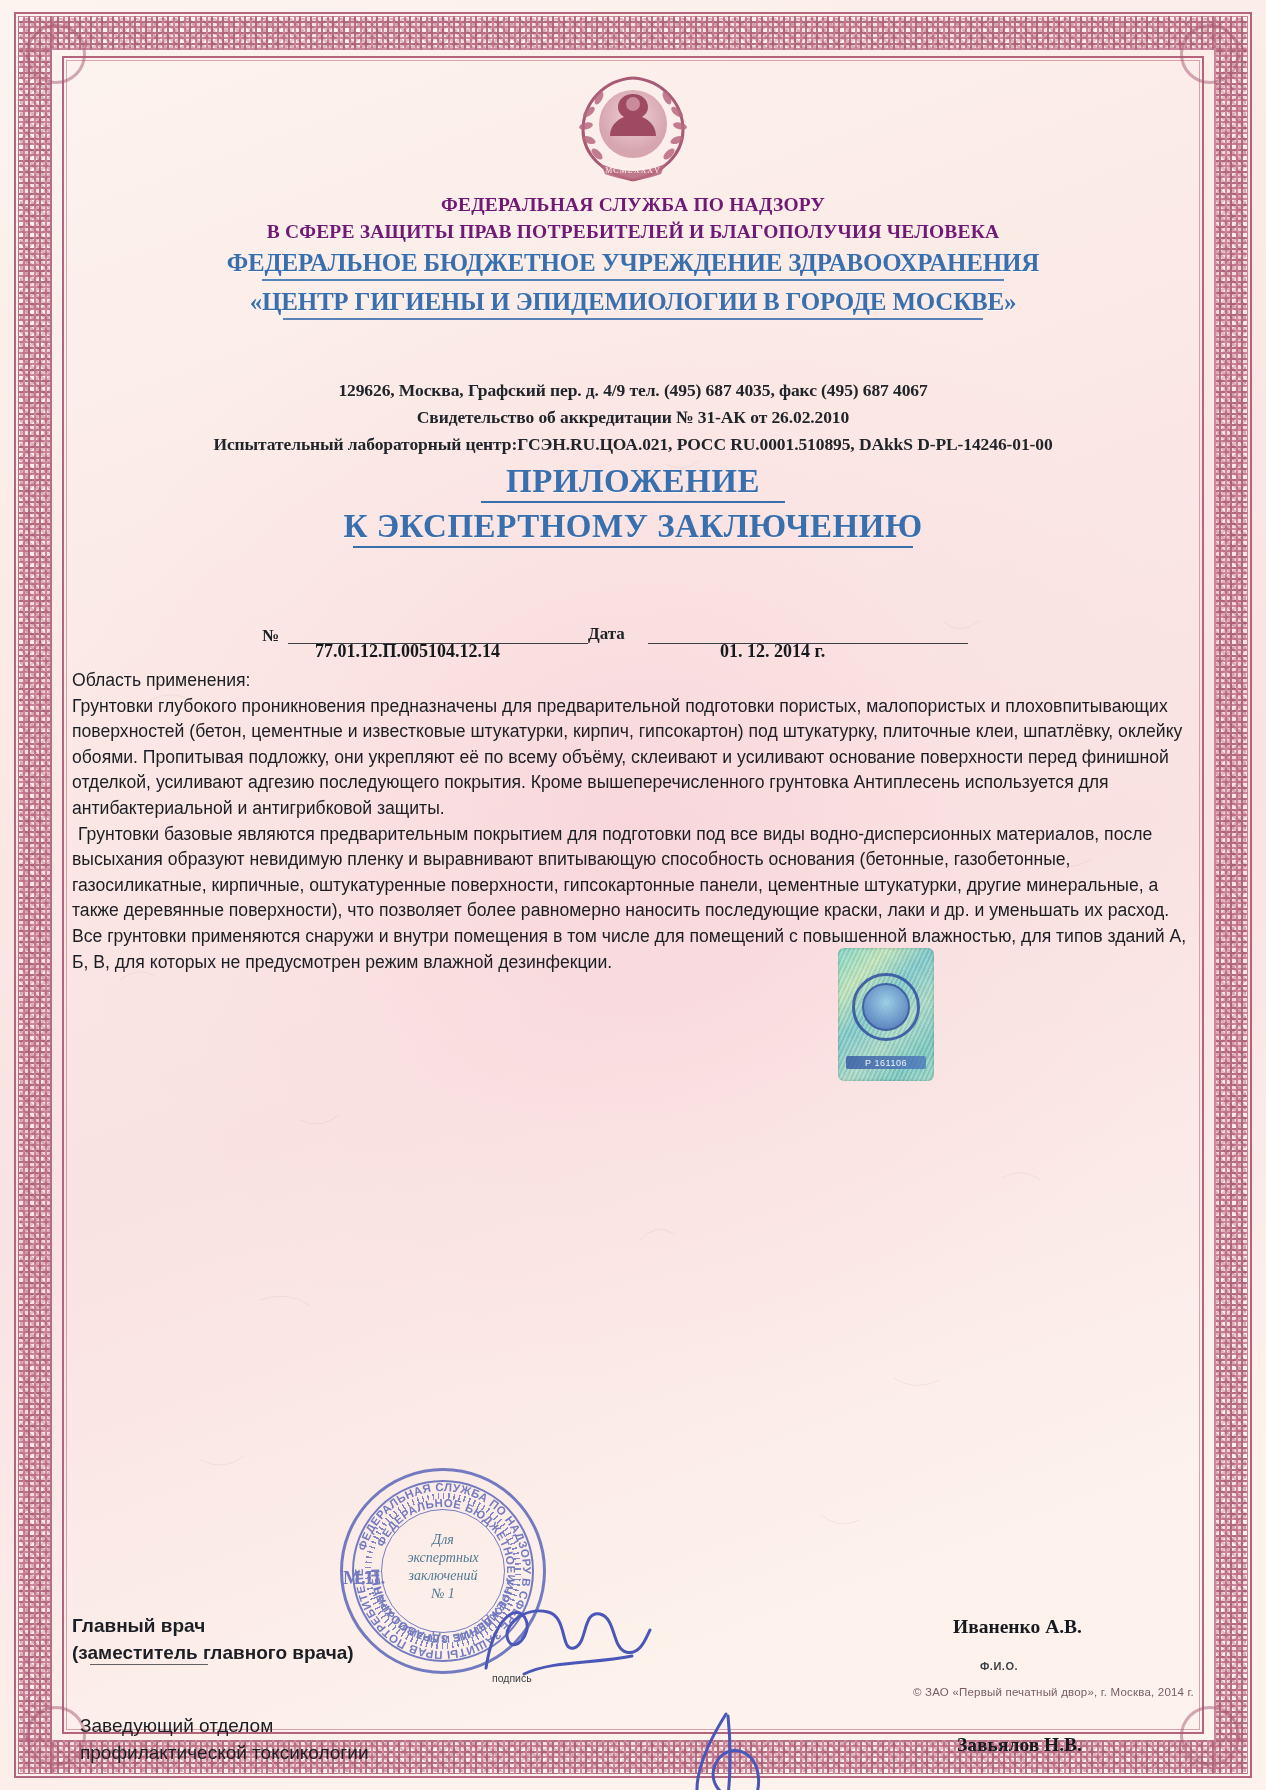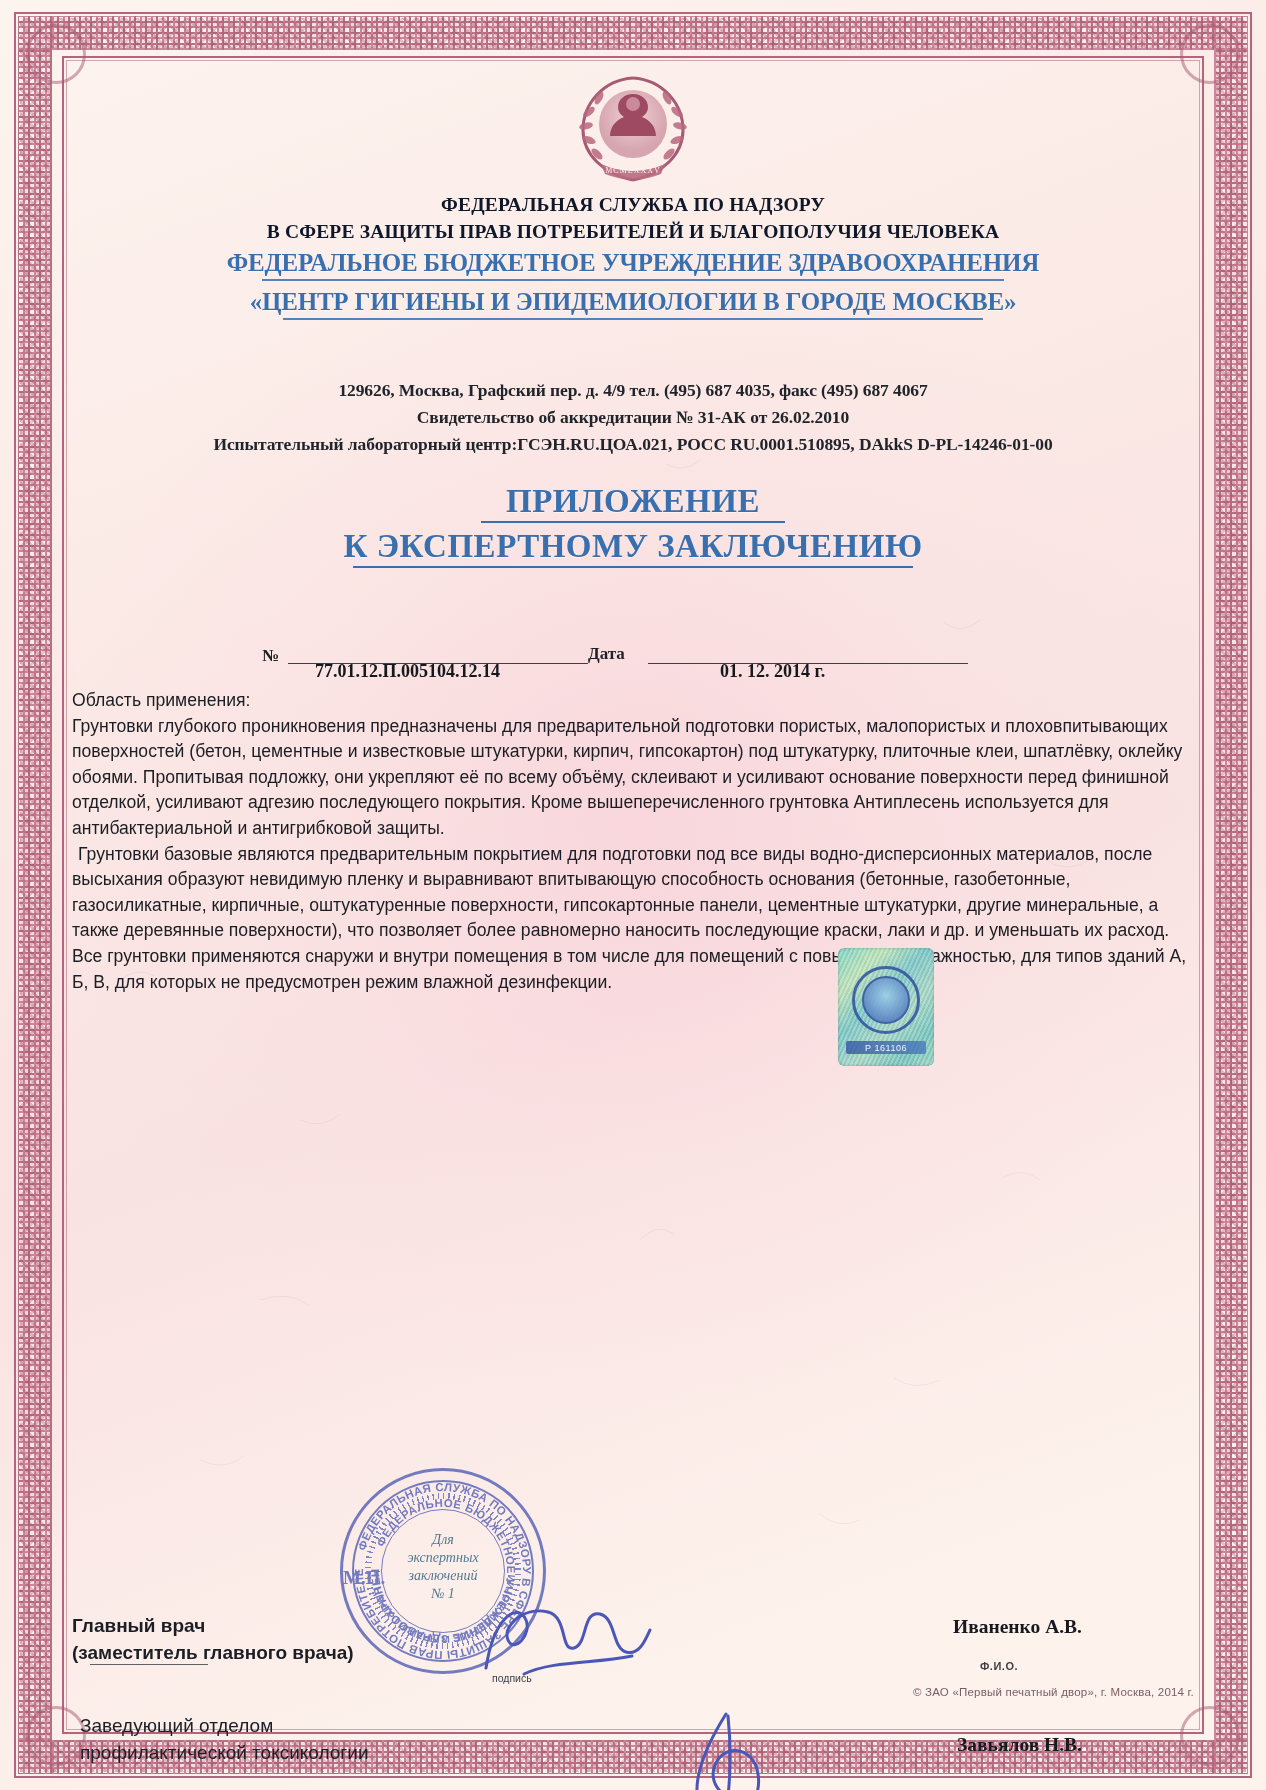--- a/index.html
+++ b/index.html
@@ -102,21 +102,21 @@
     margin-top:2px;
   }
   .emblem{
     width:140px;height:120px;
     position:relative;
   }
 
   
   .hdr-line1, .hdr-line2{
     text-align:center;
-    color:#0f172a;
+    color:#701a75;
     font-weight:bold;
     letter-spacing:.2px;
   }
   .hdr-line1{font-size:19.5px;margin-top:6px;}
   .hdr-line2{font-size:19.5px;margin-top:5px;}
 
   .hdr-blue1,.hdr-blue2{
     text-align:center;
     color:#3a6fae;
     font-weight:bold;
@@ -148,21 +148,21 @@
 
   
   .title{
     text-align:center;
     color:#3a6fae;
     font-weight:bold;
     font-size:33px;
     letter-spacing:.5px;
     text-shadow:0 1px 0 rgba(255,255,255,.5);
   }
-  .title.l1{margin-top:28px;}
+  .title.l1{margin-top:8px;}
   .title-ul1{width:304px;height:2px;background:#3a6fae;margin:1px auto 0;}
   .title.l2{margin-top:5px;}
   .title-ul2{width:560px;height:2px;background:#3a6fae;margin:1px auto 0;}
 
   
   .numdate{
     position:relative;
     margin-top:76px;
     height:34px;
     font-size:18px;
@@ -191,21 +191,21 @@
     line-height:25.6px;
     font-family:"Liberation Sans", sans-serif;
   }
   .body p{margin:0;}
   .body p.indent{text-indent:6px;}
 
   
   .holo{
     position:absolute;
     left:766px;top:882px;
-    width:96px;height:118px;
+    width:96px;height:133px;
     border-radius:6px;
     background:
       repeating-linear-gradient(115deg, rgba(255,255,255,.18) 0 2px, rgba(0,0,0,.05) 2px 4px),
       linear-gradient(135deg,#7fd4c8 0%,#bfe4b9 22%,#7ec8c9 42%,#a9d9c6 62%,#79c7c0 82%,#9fd8c4 100%);
     box-shadow:0 0 3px rgba(0,0,0,.25) inset;
   }
   .holo .ring{
     position:absolute;left:50%;top:44%;transform:translate(-50%,-50%);
     width:62px;height:62px;border-radius:50%;
     border:3px solid #2f4fa0;opacity:.85;

